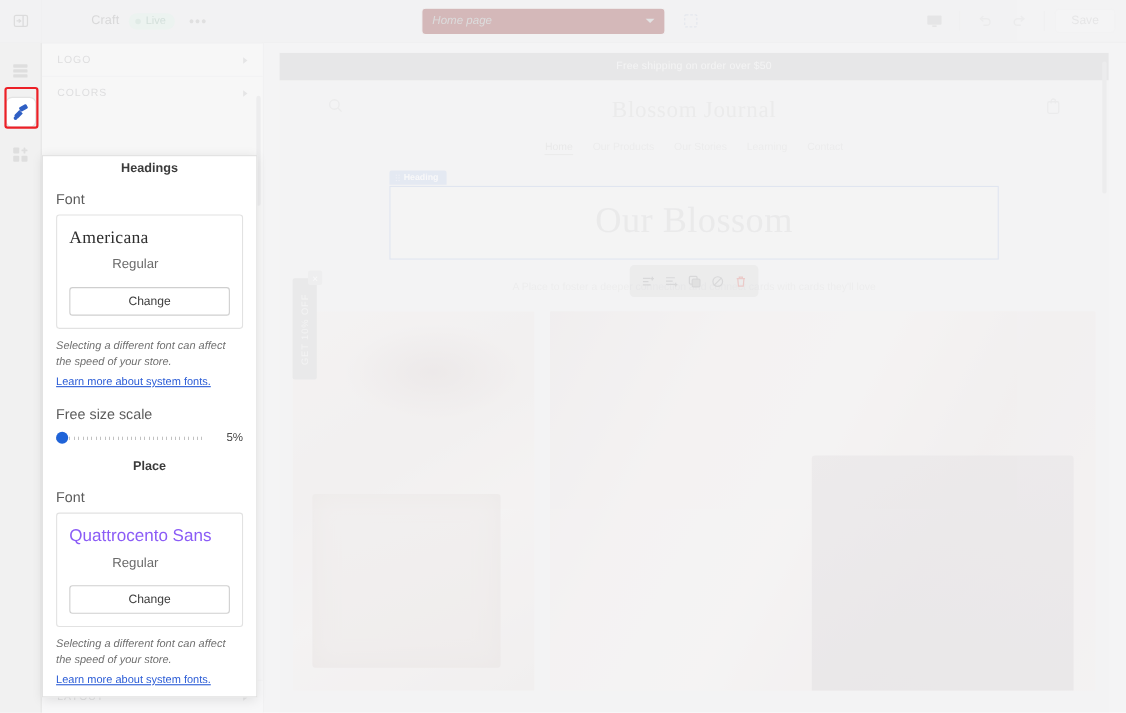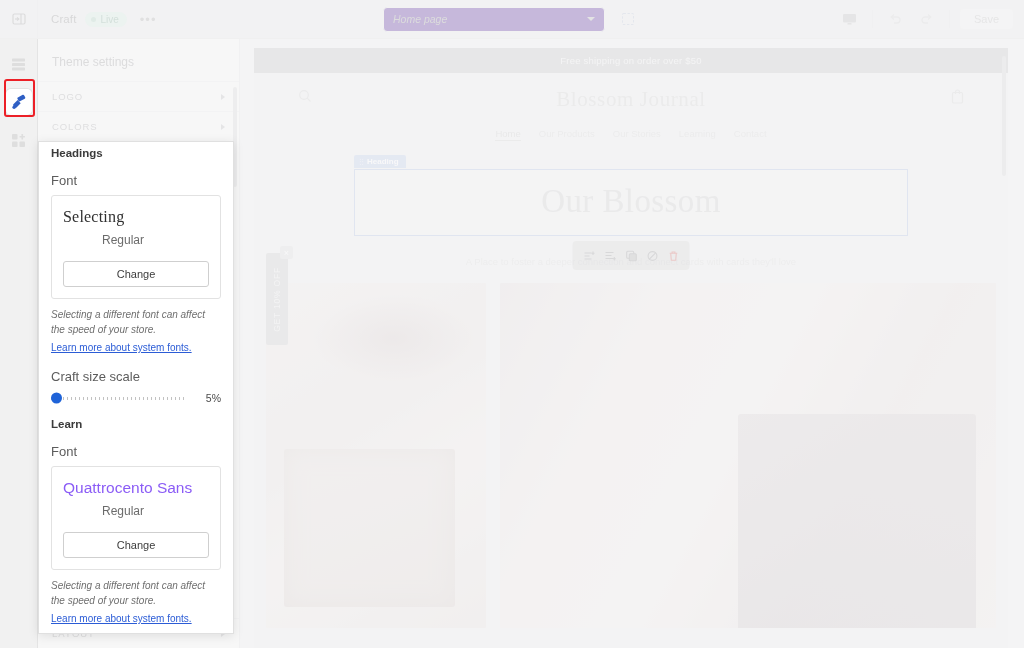--- a/index.html
+++ b/index.html
@@ -4,21 +4,21 @@
 <style>
   * { box-sizing: border-box; margin: 0; padding: 0; }
   html, body {
     width: 1024px; height: 648px;
     font-family: "Liberation Sans", sans-serif;
     background: #ffffff; overflow: hidden;
   }
   #app { position: relative; width: 1024px; height: 648px; background: #f6f6f7; }
 
   
-  .dim { opacity: 0.28; }
+  .dim { opacity: 0.28; gap: 32px; }
 
   
   #topbar {
     position: absolute; top: 0; left: 0; width: 1024px; height: 39px;
     background: #ebebeb; border-bottom: 1px solid #e1e1e1;
     display: flex; align-items: center;
   }
   .tb-exit {
     width: 38px; height: 39px; display: flex; align-items: center; justify-content: center;
     border-right: 1px solid #e3e3e3;
@@ -31,21 +31,21 @@
     padding: 2px 8px 2px 6px; font-size: 10px;
   }
   .live-dot { width: 5px; height: 5px; border-radius: 50%; background: #a9cfbd; }
   .tb-dots { font-size: 13px; color: #a8a8a8; letter-spacing: 1px; padding-left: 4px; }
 
   .tb-center {
     position: absolute; left: 50%; transform: translateX(-50%);
     display: flex; align-items: center; gap: 10px;
   }
   .page-select {
-    width: 222px; height: 25px; background: #4c1d95; border: 1px solid #e8e8e8;
+    width: 222px; height: 25px; background: #7f1d1d; border: 1px solid #e8e8e8;
     border-radius: 4px; display: flex; align-items: center; justify-content: space-between;
     padding: 0 9px; font-size: 10.5px; color: #9c9c9c; font-style: italic;
   }
   .caret { width: 0; height: 0; border-left: 4px solid transparent; border-right: 4px solid transparent;
            border-top: 4px solid #b4b4b4; }
   .tb-inspect { width: 26px; height: 24px; display: flex; align-items: center; justify-content: center;
                 border-radius: 4px; }
 
   .tb-right { position: absolute; right: 10px; display: flex; align-items: center; gap: 6px; }
   .tb-icobtn { width: 26px; height: 24px; display: flex; align-items: center; justify-content: center; border-radius: 4px; }
@@ -93,21 +93,21 @@
     box-shadow: 0 2px 10px rgba(0,0,0,.10);
     overflow: hidden; z-index: 40;
   }
   .ty-head {
     height: 26px; display: flex; align-items: center; justify-content: space-between;
     padding: 0 12px; font-size: 9.5px; letter-spacing: .9px; color: #6b6b6b;
   }
   .ty-chev-down { width: 0; height: 0; border-left: 4px solid transparent; border-right: 4px solid transparent;
                   border-top: 4.5px solid #8a8a8a; }
   .ty-body { padding: 0 12px; }
-  .ty-group-title { font-size: 11.5px; font-weight: bold; color: #3b3b3b; margin-top: 5px; }
+  .ty-group-title { font-size: 11.5px; font-weight: bold; color: #3b3b3b; margin-top: 5px; text-align: center; }
   .ty-label { font-size: 13px; color: #5c5c5c; margin-top: 14px; margin-bottom: 7px; }
   .font-card { border: 1px solid #e2e2e2; border-radius: 3px; padding: 12px 11px 11px; }
   .font-name-serif { font-family: "Liberation Serif", serif; font-size: 16px; color: #2f2f2f; letter-spacing: .2px; }
   .font-name-sans { font-family: "Liberation Sans", sans-serif; font-size: 15.5px; color: #8b5cf6; }
   .font-weight { font-size: 12px; color: #6b6b6b; margin-top: 7px; padding-left: 39px; }
   .change-btn {
     display: block; width: 100%; margin-top: 14px; background: #ffffff;
     border: 1px solid #cfcfcf; border-radius: 3px; padding: 6px 0;
     font-size: 11px; color: #3c3c3c; text-align: center; font-family: inherit;
   }
@@ -307,21 +307,20 @@
         <rect x="1" y="8.5" width="5.5" height="5.5" rx="0.8"></rect>
         <rect x="8.5" y="8.5" width="5.5" height="5.5" rx="0.8"></rect>
         <rect x="10.4" y="1" width="1.7" height="5.5" rx="0.5"></rect>
         <rect x="8.5" y="2.9" width="5.5" height="1.7" rx="0.5"></rect>
       </svg>
     </div>
     <div class="rail-highlight"></div>
   </div>
 
   <div id="panel" class="dim">
-    <div class="panel-title">Theme settings</div>
     <div class="sec-row">
       <span>LOGO</span>
       <span class="sec-chev"></span>
     </div>
     <div class="sec-row">
       <span>COLORS</span>
       <span class="sec-chev"></span>
     </div>
     <div class="sec-row" style="position:absolute; bottom:0; left:0; right:0; background:#fafafa;">
       <span>LAYOUT</span>
@@ -330,37 +329,37 @@
     <div class="panel-scroll"></div>
   </div>
 
   <div id="typography">
 
     <div class="ty-body">
       
       <div class="ty-group-title">Headings</div>
       <div class="ty-label">Font</div>
       <div class="font-card">
-        <div class="font-name-serif">Selecting</div>
+        <div class="font-name-serif">Americana</div>
         <div class="font-weight">Regular</div>
         <button class="change-btn">Change</button>
       </div>
       <div class="ty-note">Selecting a different font can affect the speed of your store.</div>
       <a class="ty-link" href="#">Learn more about system fonts.</a>
-      <div class="ty-label">Craft size scale</div>
+      <div class="ty-label">Free size scale</div>
       <div class="slider-row">
         <div class="slider-track">
           <div class="slider-ticks"></div>
           <div class="slider-knob"></div>
         </div>
         <span class="slider-val">5%</span>
       </div>
 
       
-      <div class="ty-group-title" style="margin-top:14px;">Learn</div>
+      <div class="ty-group-title" style="margin-top:14px;">Place</div>
       <div class="ty-label">Font</div>
       <div class="font-card">
         <div class="font-name-sans">Quattrocento Sans</div>
         <div class="font-weight">Regular</div>
         <button class="change-btn">Change</button>
       </div>
       <div class="ty-note">Selecting a different font can affect the speed of your store.</div>
       <a class="ty-link" href="#">Learn more about system fonts.</a>
       
       

